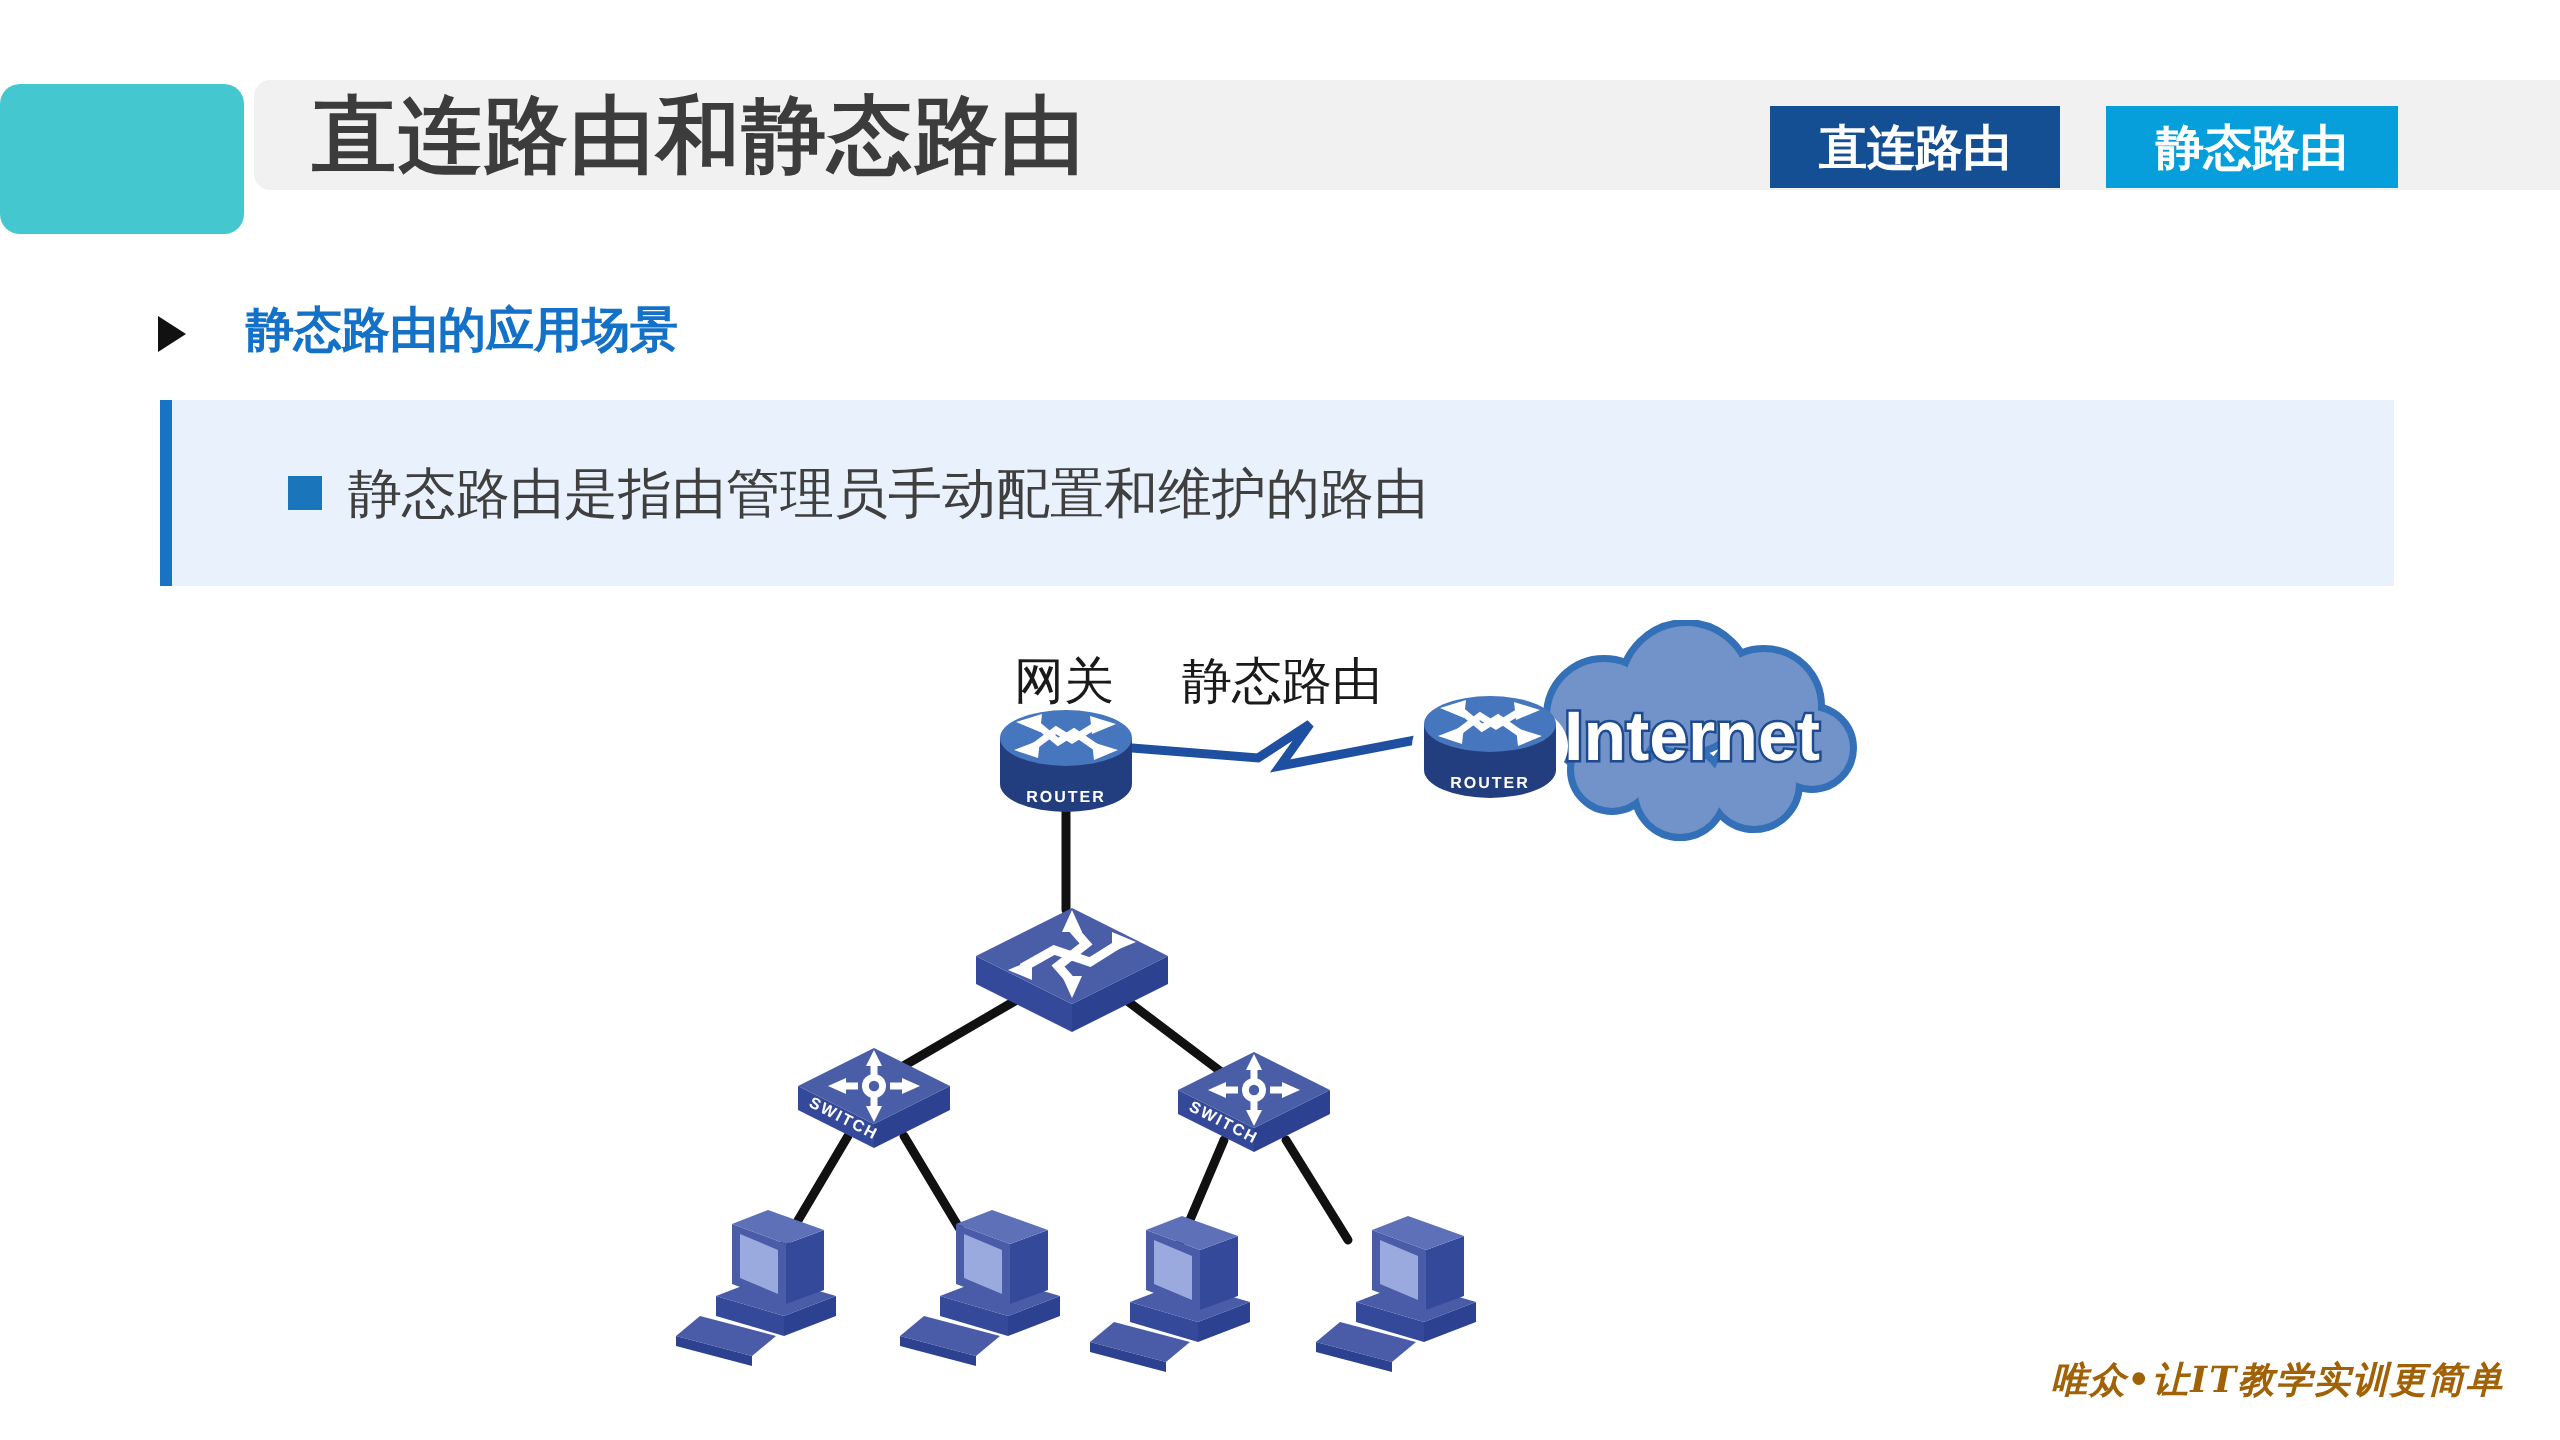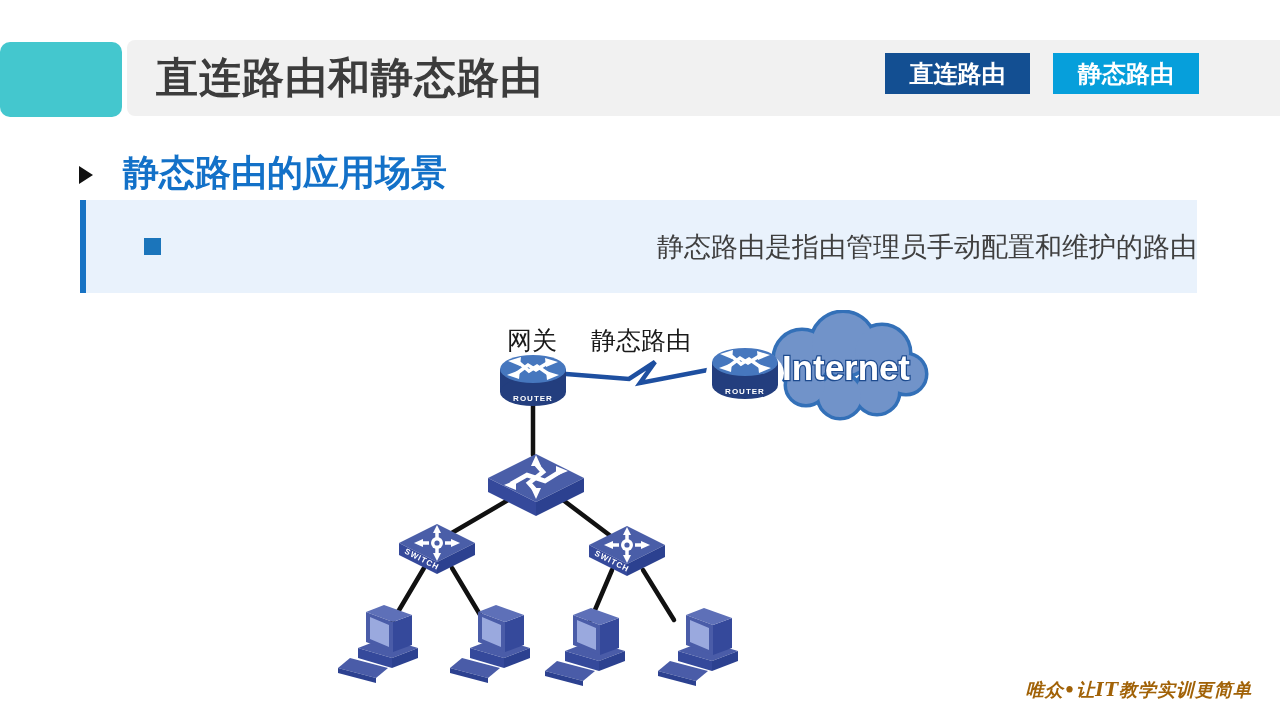--- a/index.html
+++ b/index.html
@@ -14,21 +14,21 @@
 
   
   .teal-block {
     position: absolute; left: 0; top: 42px;
     width: 122px; height: 75px;
     background: #44C7CE;
     border-radius: 10px;
   }
   .header-bar {
     position: absolute; left: 127px; top: 40px;
-    width: 1153px; height: 76px;
+    width: 1153px; height: 55px;
     background: #F1F1F1;
     border-radius: 8px 0 0 8px;
     display: flex; align-items: center;
   }
   .page-title {
     margin-left: 29px;
     font-size: 42px; font-weight: bold; color: #3C3C3C;
     letter-spacing: 1px;
   }
   .tab-btn {
@@ -43,30 +43,30 @@
   
   .sec-row { position: absolute; left: 79px; top: 149px; display: flex; align-items: center; }
   .tri-bullet {
     width: 0; height: 0; margin-top: 3px;
     border-left: 14px solid #111111;
     border-top: 9px solid transparent;
     border-bottom: 9px solid transparent;
   }
   .sec-heading {
     margin-left: 30px;
-    font-size: 36px; font-weight: bold; color: #1371C8;
+    font-size: 24px; font-weight: bold; color: #1371C8;
   }
 
   
   .content-box {
     position: absolute; left: 80px; top: 200px;
     width: 1117px; height: 93px;
     background: #E9F2FC;
     border-left: 6px solid #1873C4;
-    display: flex; align-items: center; justify-content: space-between;
+    display: flex; align-items: center;
   }
   .sq-bullet {
     width: 17px; height: 17px; background: #1B75BB;
     margin-left: 58px; flex: 0 0 auto;
   }
   .content-text {
     margin-left: 13px;
     font-size: 27px; color: #3F3F3F;
   }
 

